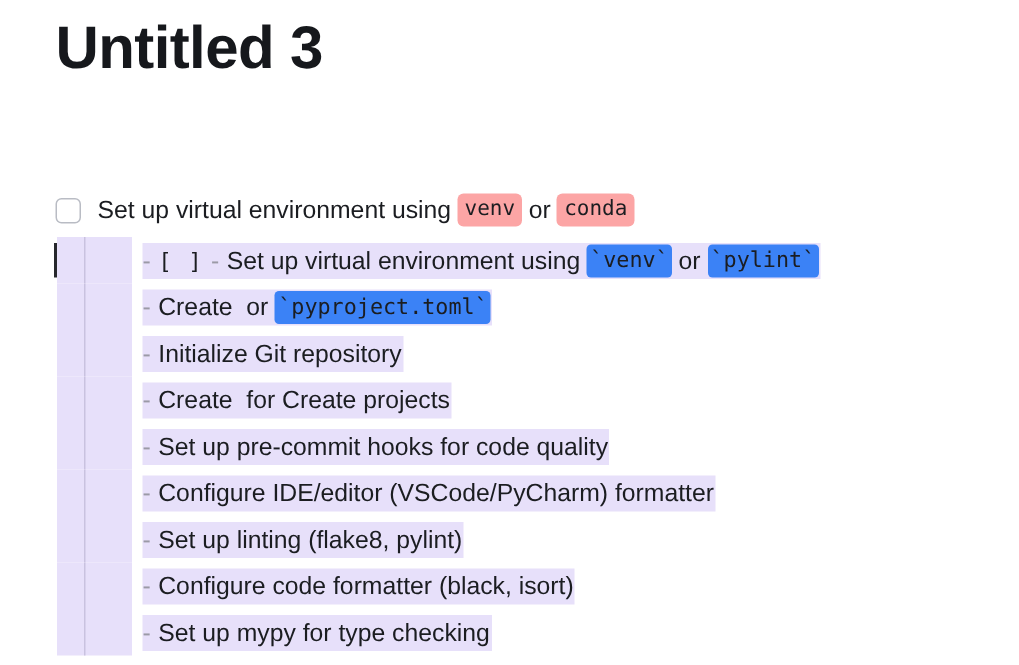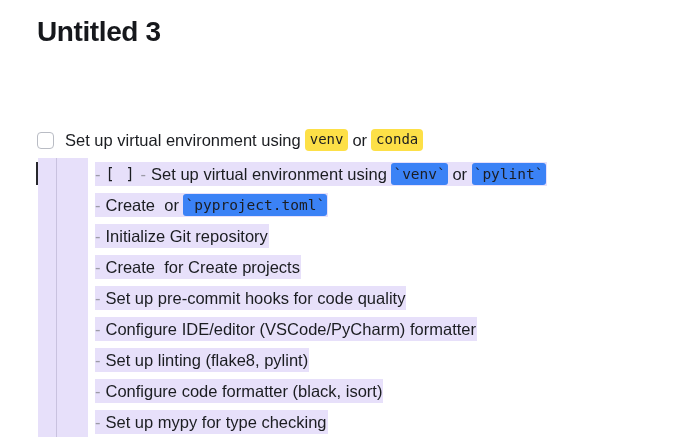--- a/index.html
+++ b/index.html
@@ -22,21 +22,21 @@
     width: 679px;
     height: 443px;
     background: #ffffff;
   }
 
   
   .doc-title {
     position: absolute;
     left: 37px;
     top: 13px;
-    font-size: 28px;
+    font-size: 40px;
     font-weight: bold;
     letter-spacing: -0.4px;
     color: #16181c;
     line-height: 38px;
     white-space: nowrap;
   }
 
   
   .task-row {
     position: absolute;
@@ -62,21 +62,21 @@
     line-height: 22px;
     color: #1b1d21;
     white-space: nowrap;
     display: flex;
     align-items: center;
   }
 
   .task-text .code-chip {
     font-family: "DejaVu Sans Mono", "Liberation Mono", monospace;
     font-size: 14px;
-    background: #fde047;
+    background: #fca5a5;
     border-radius: 4px;
     padding: 2px 5px 3px 5px;
     margin: 0 4px;
     color: #1b1d21;
     line-height: 17px;
   }
 
   
   .source-block {
     position: absolute;

